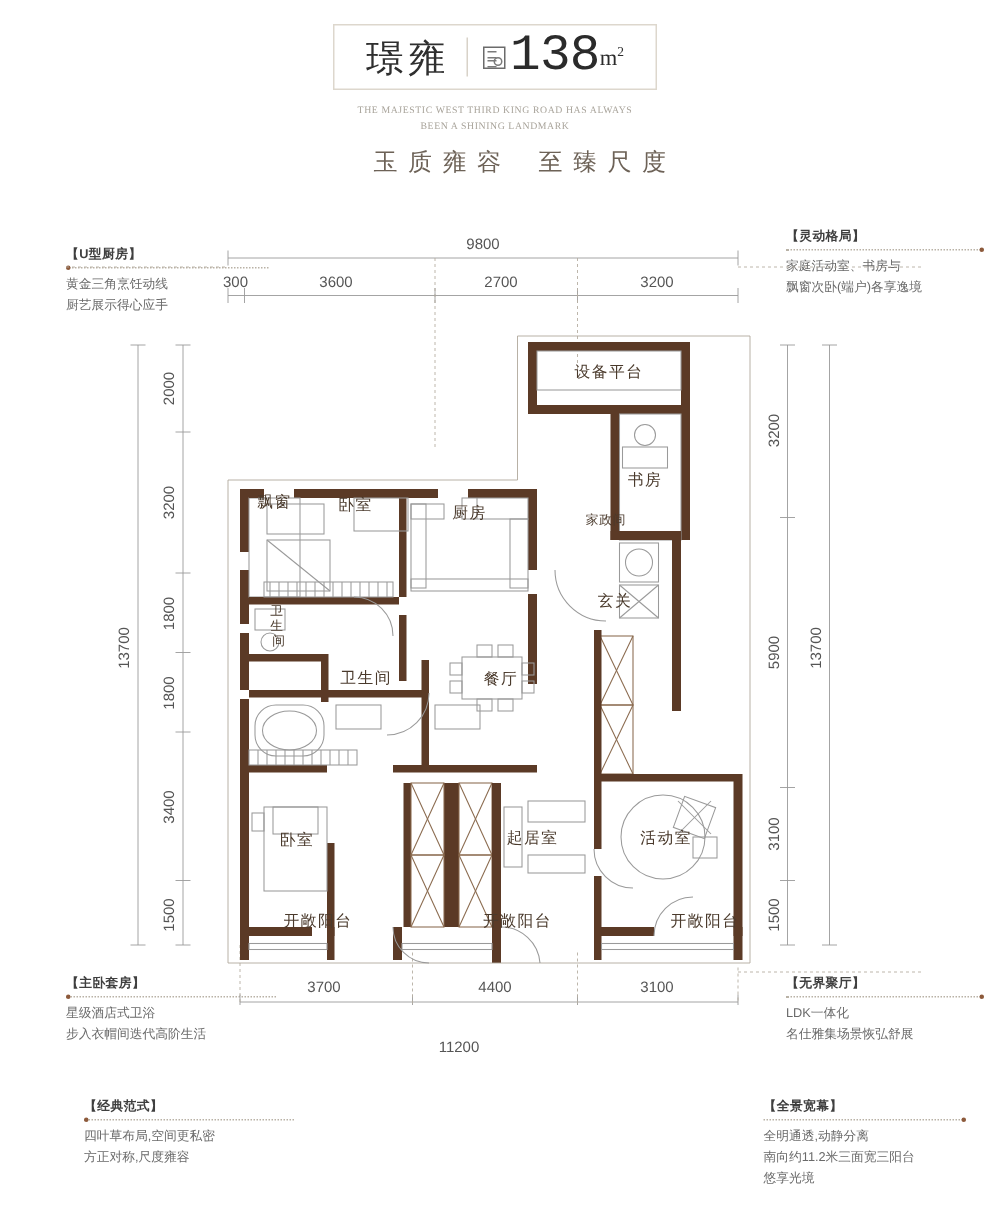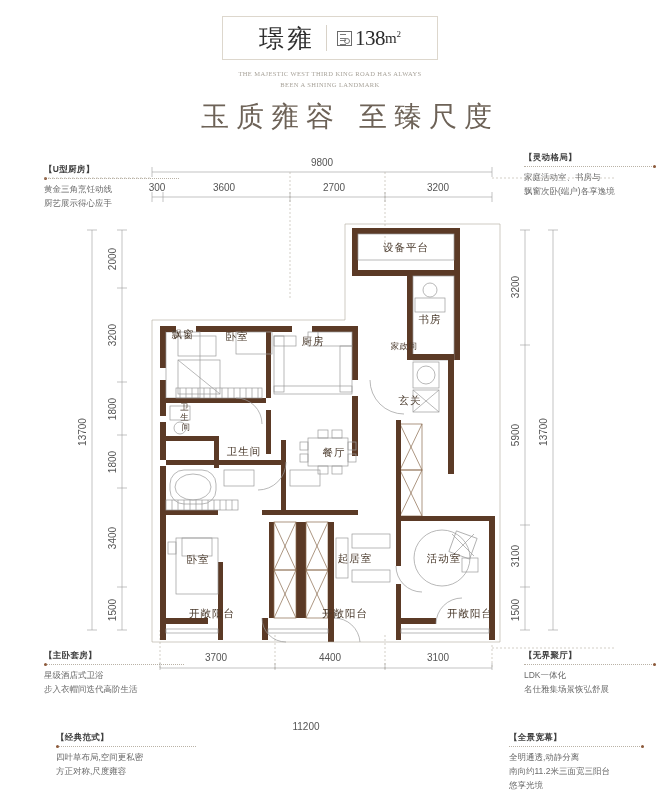--- a/index.html
+++ b/index.html
@@ -34,34 +34,34 @@
   }
   #area-icon:after{
     content:""; position:absolute; left:2px; top:8px; width:6px; height:3px;
     border-top:1px solid #7a7a7a; border-bottom:1px solid #7a7a7a;
   }
   #area-icon-circle{
     position:absolute; right:1px; bottom:1px; width:6px; height:6px;
     border:1px solid #7a7a7a; border-radius:50%;
   }
   #area-num{
-    font-family:Liberation Serif, serif; font-size:21px; color:#2b2b2b;
+    font-family:Liberation Mono, monospace; font-size:34px; color:#2b2b2b;
     letter-spacing:-0.5px;
   }
   #area-unit{ font-family:"Liberation Serif", serif; font-size:15px; color:#2b2b2b; }
   #area-unit sup{ font-size:9px; }
 
   #subtitle-en{
     position:absolute; left:0; top:68px; width:660px;
     text-align:center; font-family:"Liberation Serif", serif;
     font-size:6.5px; color:#a8a39a; letter-spacing:0.4px; line-height:1.7;
   }
   #tagline{
     position:absolute; left:0; top:98px; width:660px; text-align:center;
-    font-family:"Liberation Serif", serif; font-size:28px; color:#6d6257;
+    font-family:"Liberation Serif", serif; font-size:16px; color:#6d6257;
     letter-spacing:7px;
     padding-left:40px;
   }
   #tagline span.gap{ display:inline-block; width:18px; }
 
   
   .anno{ position:absolute; font-size:8.5px; line-height:1.65; color:#6a6a6a; }
   .anno .atitle{
     font-size:8.5px; color:#3f3f3f; font-weight:bold; letter-spacing:0.3px;
     margin-bottom:2px; white-space:nowrap;
@@ -457,15 +457,15 @@
     <text class="roomlabel" x="355" y="422" text-anchor="middle">起居室</text>
     <text class="roomlabel" x="444" y="422" text-anchor="middle">活动室</text>
     <text class="roomlabel" x="212" y="477" text-anchor="middle">开敞阳台</text>
     <text class="roomlabel" x="345" y="477" text-anchor="middle">开敞阳台</text>
     <text class="roomlabel" x="470" y="477" text-anchor="middle">开敞阳台</text>
   </g>
 
 </svg>
 </div>
 
-<div style="position:absolute; left:0; top:688px; width:612px; text-align:center;margin-top:28px;">
+<div style="position:absolute; left:0; top:688px; width:612px; text-align:center;">
   <span style="font-size:10px; color:#555;">11200</span>
 </div>
 
 </body></html>

